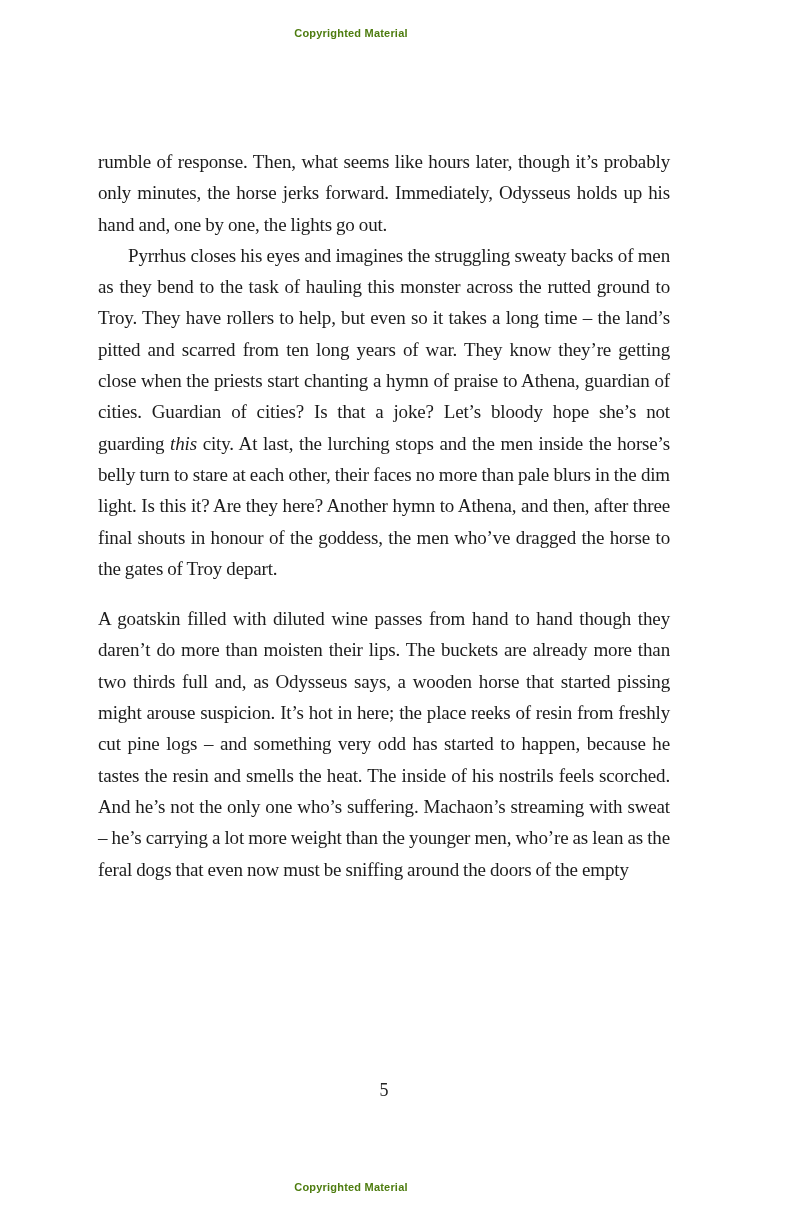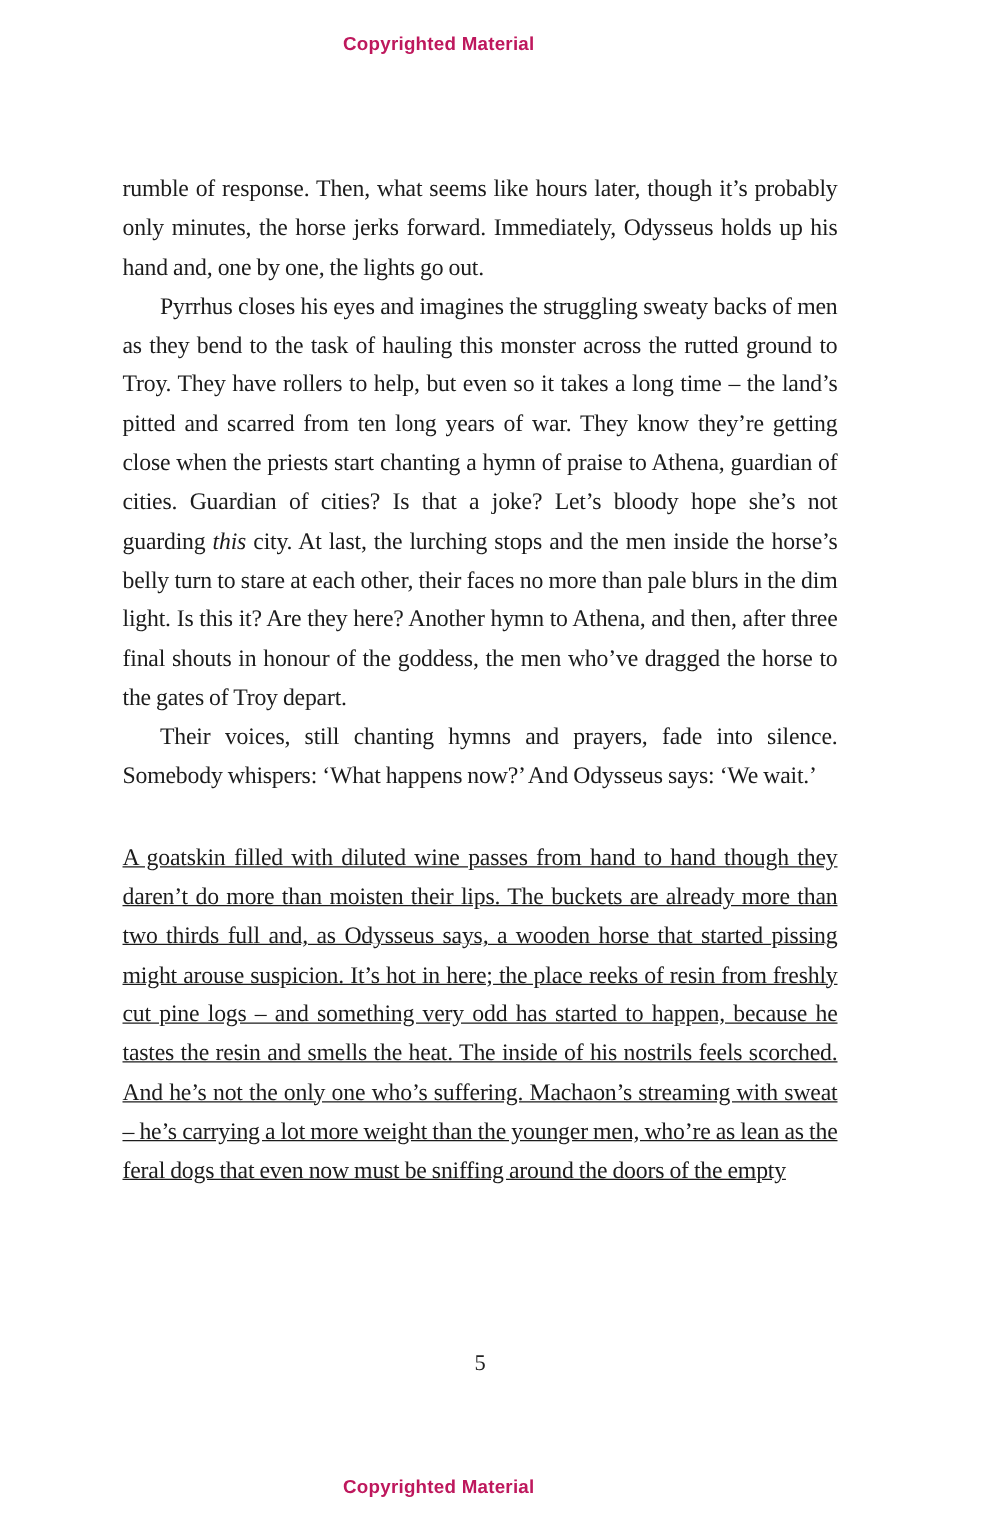--- a/index.html
+++ b/index.html
@@ -14,46 +14,46 @@
     background: #ffffff;
     overflow: hidden;
   }
   .copyright-notice {
     position: absolute;
     left: 0;
     width: 702px;              
     text-align: center;
     font-family: "Liberation Sans", "DejaVu Sans", sans-serif;
     font-weight: 700;
-    font-size: 15px;
-    color: #be185d;
+    font-size: 11px;
+    color: #4d7c0f;
     letter-spacing: 0.2px;
   }
   .copyright-notice.header { top: 27px; }
   .copyright-notice.footer { top: 1181px; }
 
   .text-block {
     position: absolute;
     left: 98px;
-    top: 136px;
+    top: 146px;
     width: 572px;
     font-family: "Liberation Serif", "DejaVu Serif", serif;
     font-size: 19px;
     line-height: 31.3px;
     letter-spacing: -0.15px;
     word-spacing: -0.5px;
     color: #1c1c1c;
     text-align: justify;
   }
   .text-block p {
     margin: 0;
     padding: 0;
   }
   .text-block p.indent { text-indent: 30px; }
-  .text-block p.section-break { margin-top: 34px; text-decoration: underline; }
+  .text-block p.section-break { margin-top: 19px; }
   .text-block em { }
 
   .page-number {
     position: absolute;
     left: 98px;
     top: 1080px;
     width: 572px;
     text-align: center;
     font-family: "Liberation Serif", "DejaVu Serif", serif;
     font-size: 18px;
@@ -63,21 +63,20 @@
 </head>
 <body>
 
 <div class="book-page">
 
   <div class="copyright-notice header">Copyrighted Material</div>
 
   <div class="text-block">
       <p class=""><span>rumble of response. Then, what seems like hours later, though it’s probably only minutes, the horse jerks forward. Immediately, Odysseus holds up his hand and, one by one, the lights go out.</span></p>
       <p class="indent "><span>Pyrrhus closes his eyes and imagines the struggling sweaty backs of men as they bend to the task of hauling this monster across the rutted ground to Troy. They have rollers to help, but even so it takes a long time – the land’s pitted and scarred from ten long years of war. They know they’re getting close when the priests start chanting a hymn of praise to Athena, guardian of cities. Guardian of cities? Is that a joke? Let’s bloody hope she’s not guarding </span><em>this</em><span> city. At last, the lurching stops and the men inside the horse’s belly turn to stare at each other, their faces no more than pale blurs in the dim light. Is this it? Are they here? Another hymn to Athena, and then, after three final shouts in honour of the goddess, the men who’ve dragged the horse to the gates of Troy depart.</span></p>
-      <p class="indent "><span>Their voices, still chanting hymns and prayers, fade into silence. Somebody whispers: ‘What happens now?’ And Odysseus says: ‘We wait.’</span></p>
       <p class="section-break"><span>A goatskin filled with diluted wine passes from hand to hand though they daren’t do more than moisten their lips. The buckets are already more than two thirds full and, as Odysseus says, a wooden horse that started pissing might arouse suspicion. It’s hot in here; the place reeks of resin from freshly cut pine logs – and something very odd has started to happen, because he tastes the resin and smells the heat. The inside of his nostrils feels scorched. And he’s not the only one who’s suffering. Machaon’s streaming with sweat – he’s carrying a lot more weight than the younger men, who’re as lean as the feral dogs that even now must be sniffing around the doors of the empty</span></p>
     </div>
 
   <div class="page-number">5</div>
 
   <div class="copyright-notice footer">Copyrighted Material</div>
 
 </div>
 
 </body></html>

